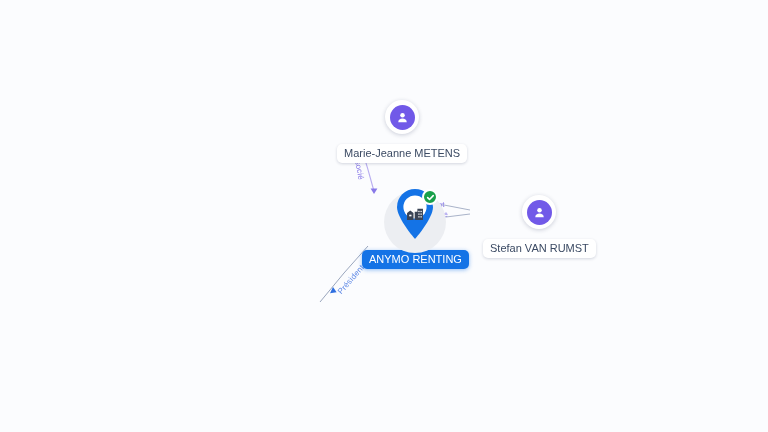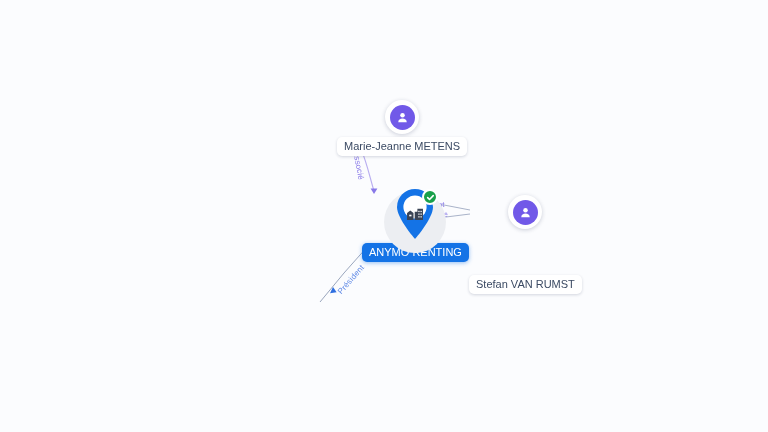--- a/index.html
+++ b/index.html
@@ -123,21 +123,21 @@
     top: -3px;
     width: 40px;
     height: 40px;
     border-radius: 50%;
     background: #ffffff;
     z-index: -1;
   }
 
   
   .node-label {
-    margin-top: 3px;
+    margin-top: 10px;
     padding: 3px 7px;
     border-radius: 5px;
     font-size: 11px;
     line-height: 13px;
     white-space: nowrap;
     background: #ffffff;
     color: #3b4a63;
     box-shadow: 0 1px 3px rgba(30, 40, 80, 0.18);
   }
   .node-label.selected {
@@ -248,21 +248,21 @@
       </span>
       <span class="check-badge on-pin">
         <svg width="9" height="9" viewBox="0 0 12 12" fill="none" stroke="#ffffff" stroke-width="2.1" stroke-linecap="round" stroke-linejoin="round">
           <path d="M2.2 6.2 L4.7 8.6 L9.6 3.5"></path>
         </svg>
       </span>
     </div>
     <div class="node-label selected">ANYMO RENTING</div>
   </div>
 
-  <div class="node" style="left:469px; top:195px;gap:43px;">
+  <div class="node" style="left:483px; top:195px;">
     <div class="person-circle">
       <div class="person-inner">
         <svg width="15" height="15" viewBox="0 0 24 24" fill="#ffffff">
           <circle cx="12" cy="8.2" r="3.6"></circle>
           <path d="M5.2 19.4c0-3.7 3.1-5.7 6.8-5.7s6.8 2 6.8 5.7z"></path>
         </svg>
       </div>
     </div>
     <div class="node-label">Stefan VAN RUMST</div>
   </div>

